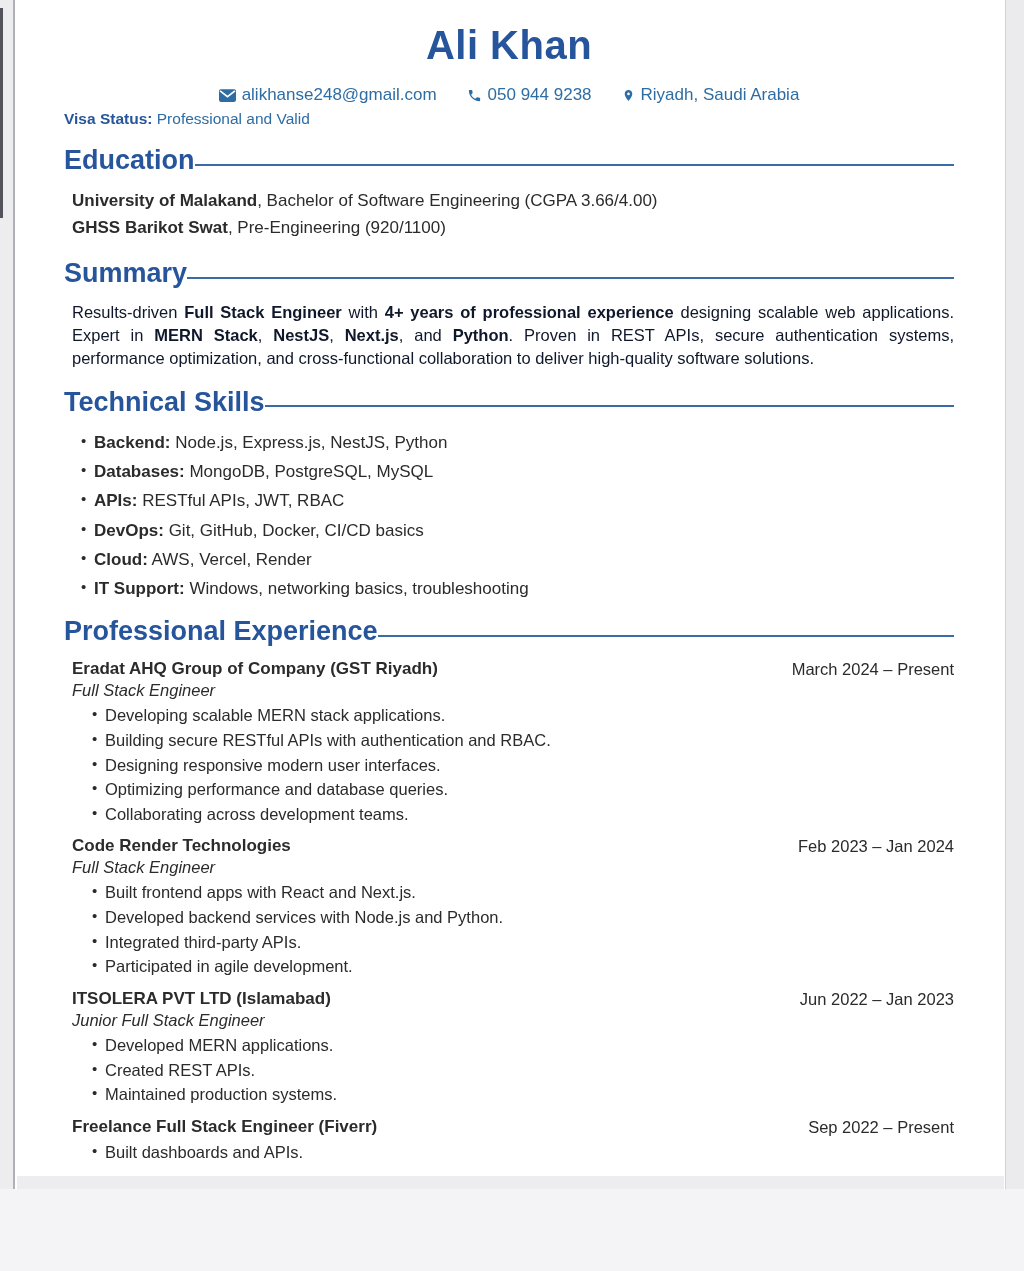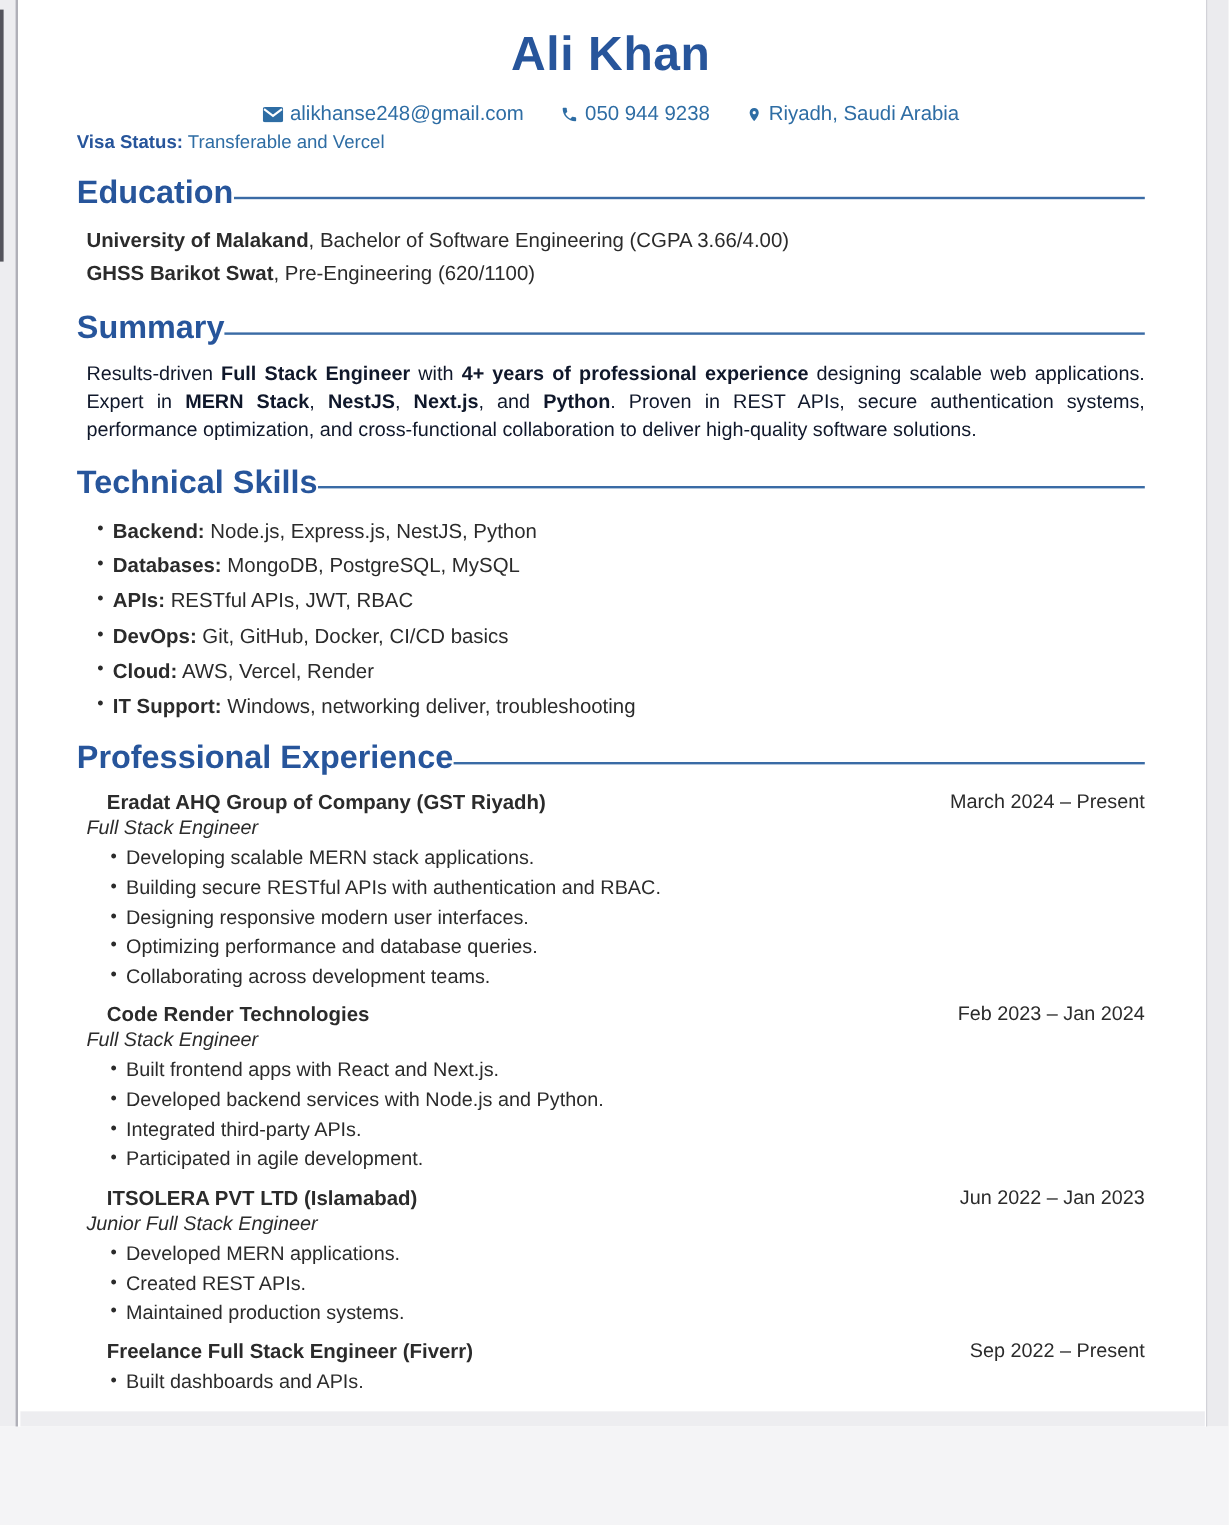--- a/index.html
+++ b/index.html
@@ -93,21 +93,21 @@
     color: #2b2b2b; font-size: 15px;
   }
 
   
   .skills-list { margin: 14px 0 0 30px; font-size: 17px; }
   .skills-list li { margin-bottom: 8px; }
   .skills-list .skill-label { font-weight: 700; }
 
   
   .job { margin-top: 12px; }
-  .job-head { display: flex; align-items: flex-start; margin-left: 25px; }
+  .job-head { display: flex; align-items: flex-end; margin-left: 8px; }
   .job-company { flex: 1; font-weight: 700; font-size: 17px; }
   .job-dates { font-size: 16.5px; color: #2b2b2b; white-space: nowrap; }
   .job-role { margin-left: 8px; margin-top: 2px; font-style: italic; font-size: 16.5px; }
   .job-role:empty { display: none; }
   .job-bullets { margin: 5px 0 0 41px; font-size: 16.5px; }
   .job-bullets li { margin-bottom: 4px; }
 </style>
 </head>
 <body>
 
@@ -143,35 +143,35 @@
         <span>
           <svg width="13" height="17" viewBox="0 0 24 24" fill="#2e6da4">
             <path d="M12 2C8.13 2 5 5.13 5 9c0 5.25 7 13 7 13s7-7.75 7-13c0-3.87-3.13-7-7-7zm0 9.5A2.5 2.5 0 1 1 12 6.5a2.5 2.5 0 0 1 0 5z"></path>
           </svg>
         </span>
         <span>Riyadh, Saudi Arabia</span>
       </span>
     </div>
 
     <div class="visa-row">
-      <span class="visa-label">Visa Status:</span><span> Transferable and Vercel</span>
+      <span class="visa-label">Visa Status:</span><span> Professional and Valid</span>
     </div>
 
     <div class="section">
       <div class="section-head">
         <h2>Education</h2>
         <div class="rule"></div>
       </div>
       <div class="edu-list">
 
       <div class="edu-item">
             <span class="b">University of Malakand</span><span>, Bachelor of Software Engineering (CGPA 3.66/4.00)</span>
           </div>
           <div class="edu-item">
-            <span class="b">GHSS Barikot Swat</span><span>, Pre-Engineering (620/1100)</span>
+            <span class="b">GHSS Barikot Swat</span><span>, Pre-Engineering (920/1100)</span>
           </div>
         </div>
     </div>
 
     <div class="section">
       <div class="section-head">
         <h2>Summary</h2>
         <div class="rule"></div>
       </div>
       <p class="summary-text"><span>Results-driven </span><span class="b">Full Stack Engineer</span><span> with </span><span class="b">4+ years of professional experience</span><span> designing scalable web applications. Ex­pert in </span><span class="b">MERN Stack</span><span>, </span><span class="b">NestJS</span><span>, </span><span class="b">Next.js</span><span>, and </span><span class="b">Python</span><span>. Proven in REST APIs, secure authentication systems, performance optimization, and cross-functional collaboration to deliver high-quality software solutions.</span></p>
@@ -193,21 +193,21 @@
           <li>
             <span class="skill-label">APIs:</span><span> RESTful APIs, JWT, RBAC</span>
           </li>
           <li>
             <span class="skill-label">DevOps:</span><span> Git, GitHub, Docker, CI/CD basics</span>
           </li>
           <li>
             <span class="skill-label">Cloud:</span><span> AWS, Vercel, Render</span>
           </li>
           <li>
-            <span class="skill-label">IT Support:</span><span> Windows, networking deliver, troubleshooting</span>
+            <span class="skill-label">IT Support:</span><span> Windows, networking basics, troubleshooting</span>
           </li>
         </ul>
     </div>
 
     <div class="section">
       <div class="section-head">
         <h2>Professional Experience</h2>
         <div class="rule"></div>
       </div>
       <div>

